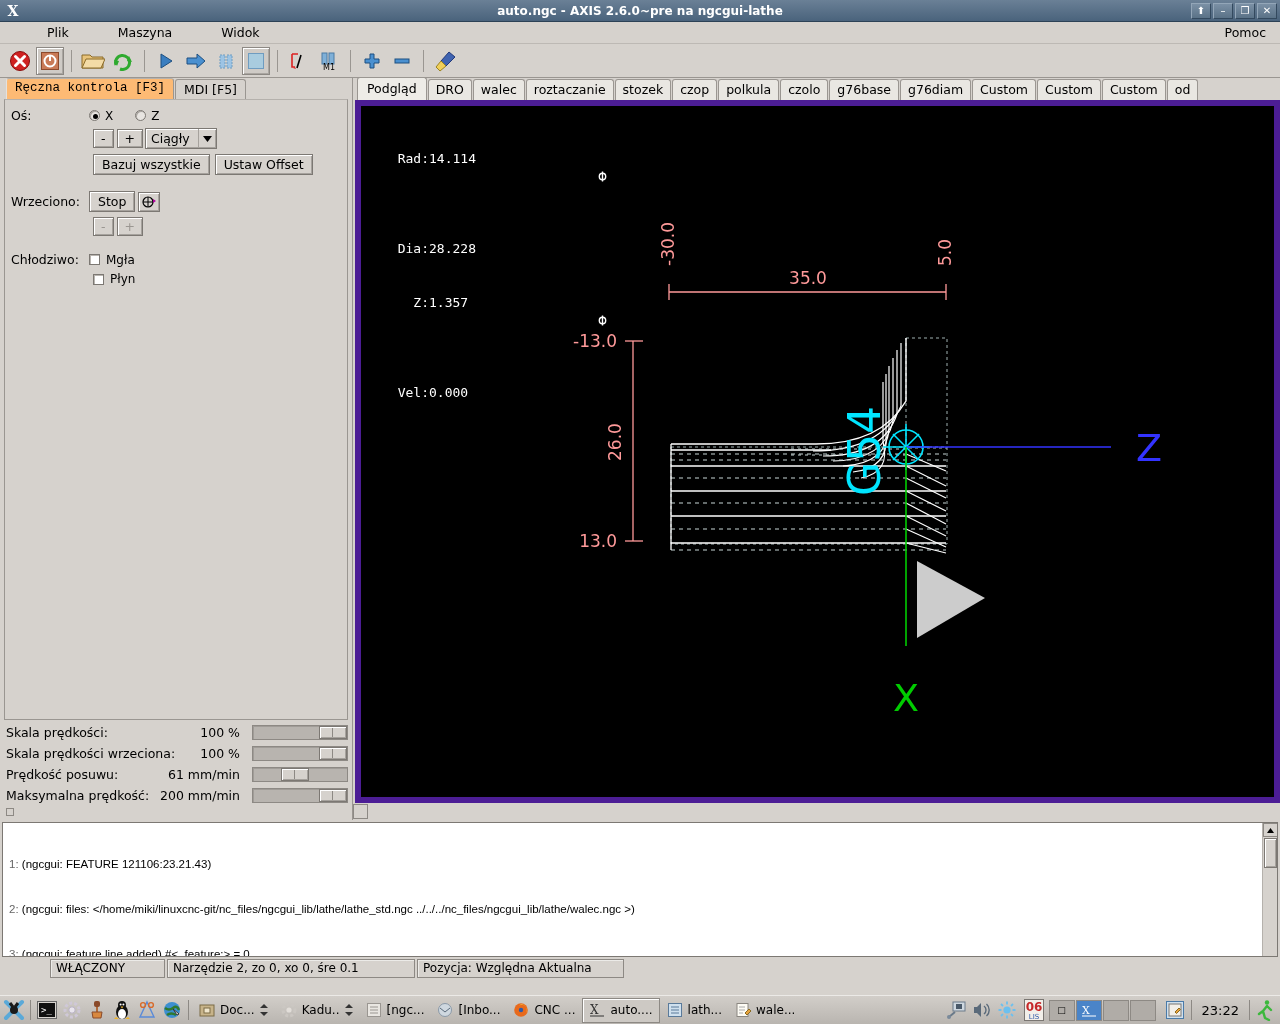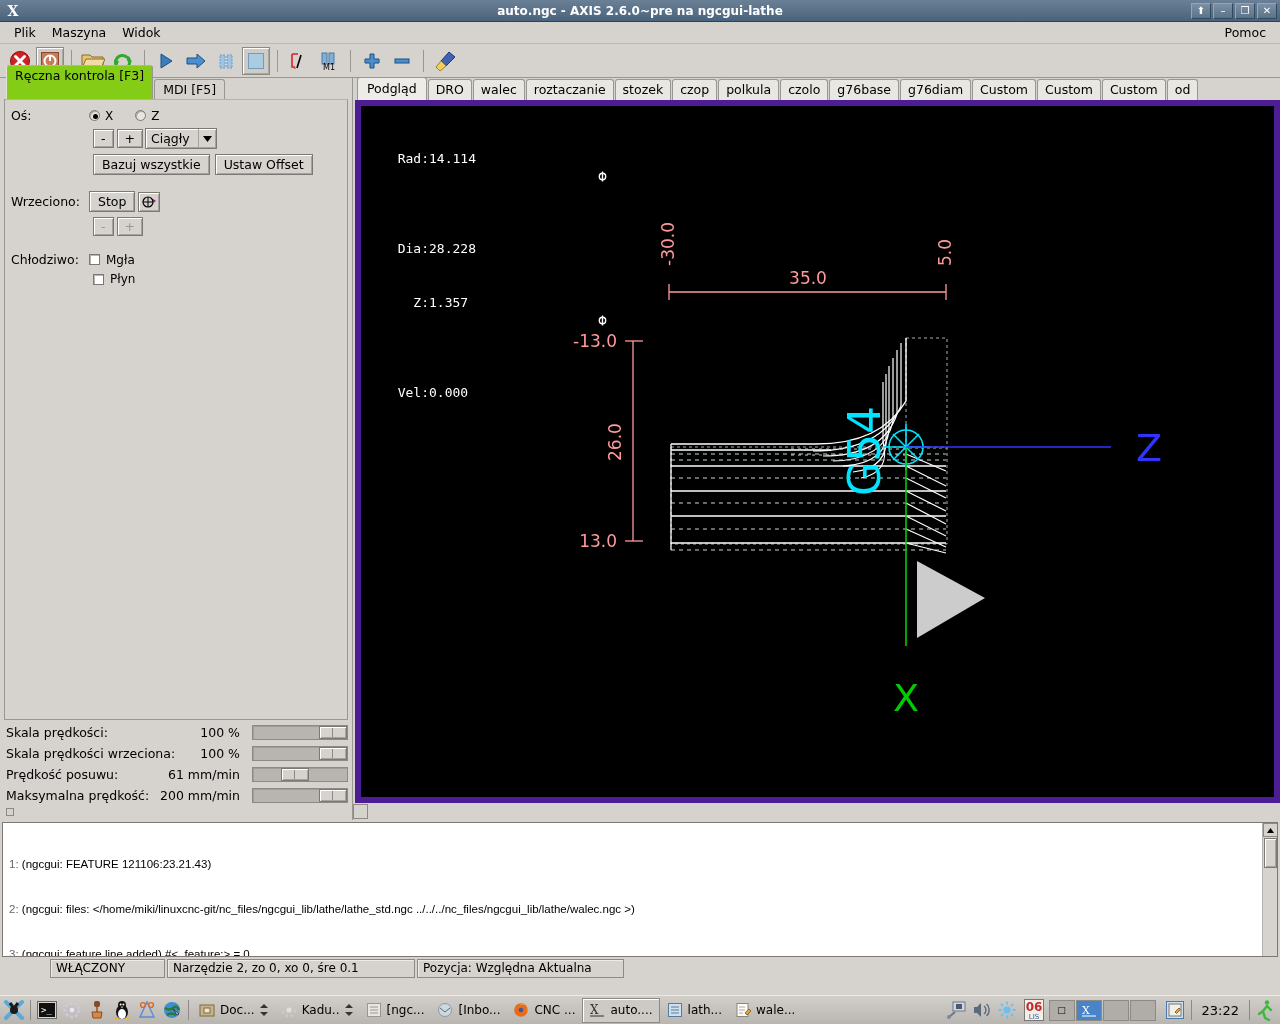--- a/index.html
+++ b/index.html
@@ -20,42 +20,42 @@
      color:#fff;font-weight:bold;font-size:14px;font-family:"DejaVu Serif",serif;}
   #title-text{ position:absolute; left:0; right:0; text-align:center;
     color:#fff; font-weight:bold; font-size:12px; letter-spacing:0px; }
   #tb-buttons{ margin-left:auto; display:flex; gap:2px; padding-right:3px; z-index:2;}
   .tb-btn{ width:20px;height:16px;background:linear-gradient(#7b90a5,#5a7287);
     border:1px solid #93a6b8; border-right-color:#33495e; border-bottom-color:#33495e;
     color:#fff; font-size:10px; display:flex;align-items:center;justify-content:center;}
   
   #menubar{ height:22px; background:#d6d2cd; display:flex; align-items:center;
     padding:0 6px; border-bottom:1px solid #bdb9b4;}
-  #menubar .mi{ padding:2px 8px; font-size:12.5px; }
+  #menubar .mi{ padding:2px 8px; font-size:12.5px;margin-left:33px; }
   #menubar .spacer{ flex:1; }
   
   #toolbar{ height:34px; background:#d6d2cd; display:flex; align-items:center;
     padding:0 6px; border-bottom:1px solid #9a9691; gap:2px;}
   .tbtn{ width:28px;height:28px;display:flex;align-items:center;justify-content:center;}
   .tbtn.pressed{ border:1px solid #8d8984; background:#cfcbc6;
      box-shadow: inset 1px 1px 0 #fff, inset -1px -1px 0 #aaa6a1;}
   .tsep{ width:1px;height:22px;background:#9a9691;margin:0 5px; }
   
   #main{ display:flex; height:742px; }
   #leftpane{ width:353px; background:#d6d2cd; display:flex; flex-direction:column;
      border-right:1px solid #9a9691; position:relative;}
   
   .tabrow{ display:flex; align-items:flex-end; height:21px; padding-left:6px;
      background:#d6d2cd; }
   .tab{ padding:2px 8px 3px 8px; font-size:12.5px; background:#d6d2cd;
      border:1px solid #9a9691; border-bottom:none;
      border-radius:3px 3px 0 0; margin-right:1px; position:relative; top:1px;
      color:#000;}
-  .tab.sel{ background:#84cc16; font-weight:normal; top:0; padding-bottom:16px;
-     border-color:#b5b1ac #9a9691 #e5e2de #e5e2de; z-index:2;}
+  .tab.sel{ background:#fdba74; font-weight:normal; top:0; padding-bottom:4px;
+     border-color:#b5b1ac #9a9691 #e5e2de #e5e2de; z-index:2;font-family:Liberation Mono, monospace;}
   #manualbox{ flex:1; margin:0 4px 0 4px; background:#d6d2cd;
      border:1px solid #9a9691; border-top-color:#b5b1ac;
      padding:8px 6px; position:relative;}
   .mrow{ display:flex; align-items:center; margin-bottom:5px; }
   .mlabel{ width:78px; font-size:12.5px; }
   .radio{ display:inline-flex; align-items:center; margin-right:22px; }
   .rdot{ width:11px;height:11px;border-radius:50%;background:#e8e5e1;
      border:1px solid #7c7873; box-shadow: inset 1px 1px 0 #a9a5a0;
      margin-right:5px; position:relative;}
   .rdot.on::after{ content:""; position:absolute; left:3px; top:3px;

